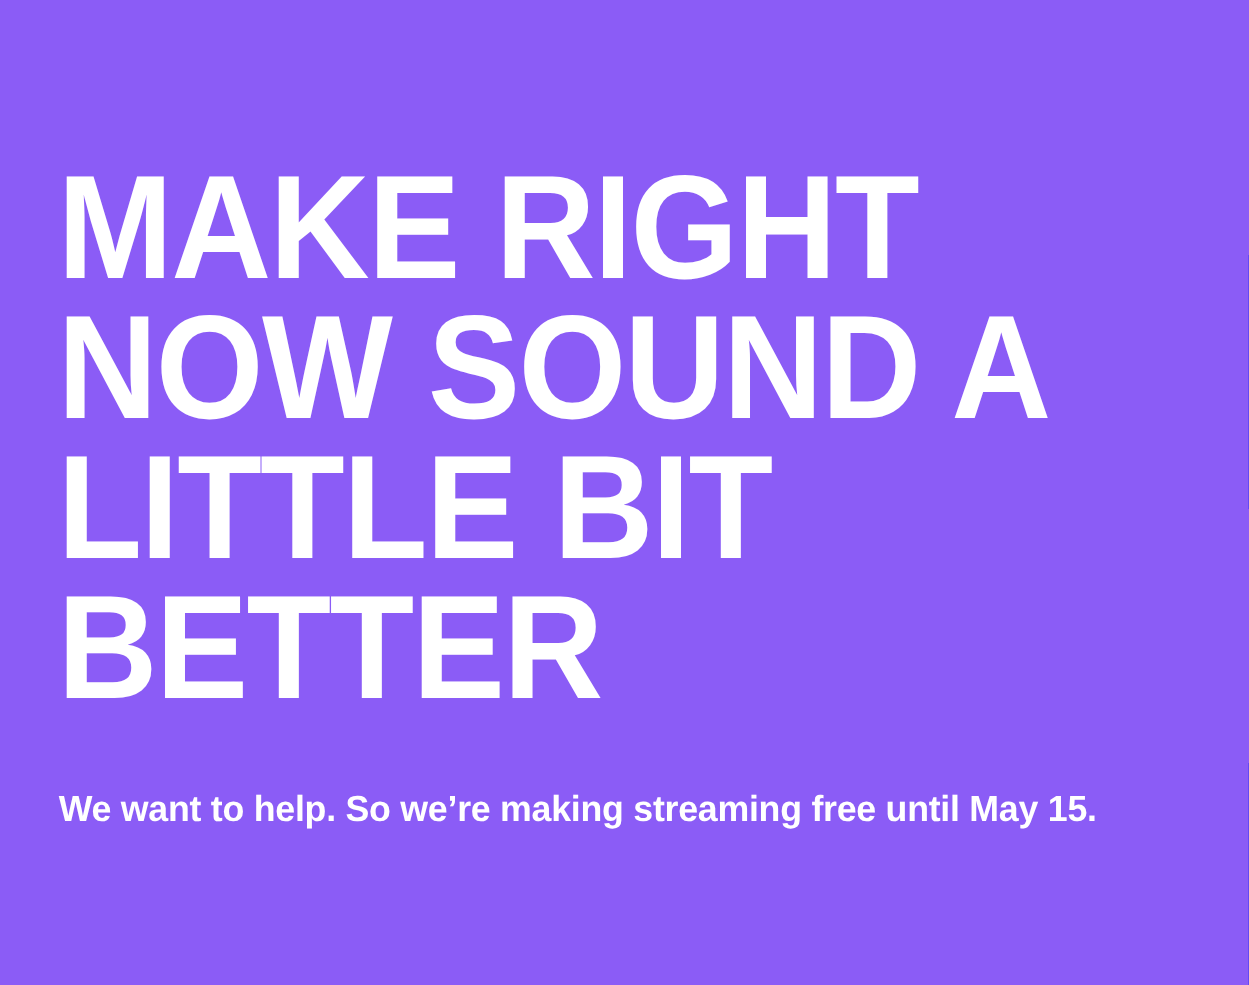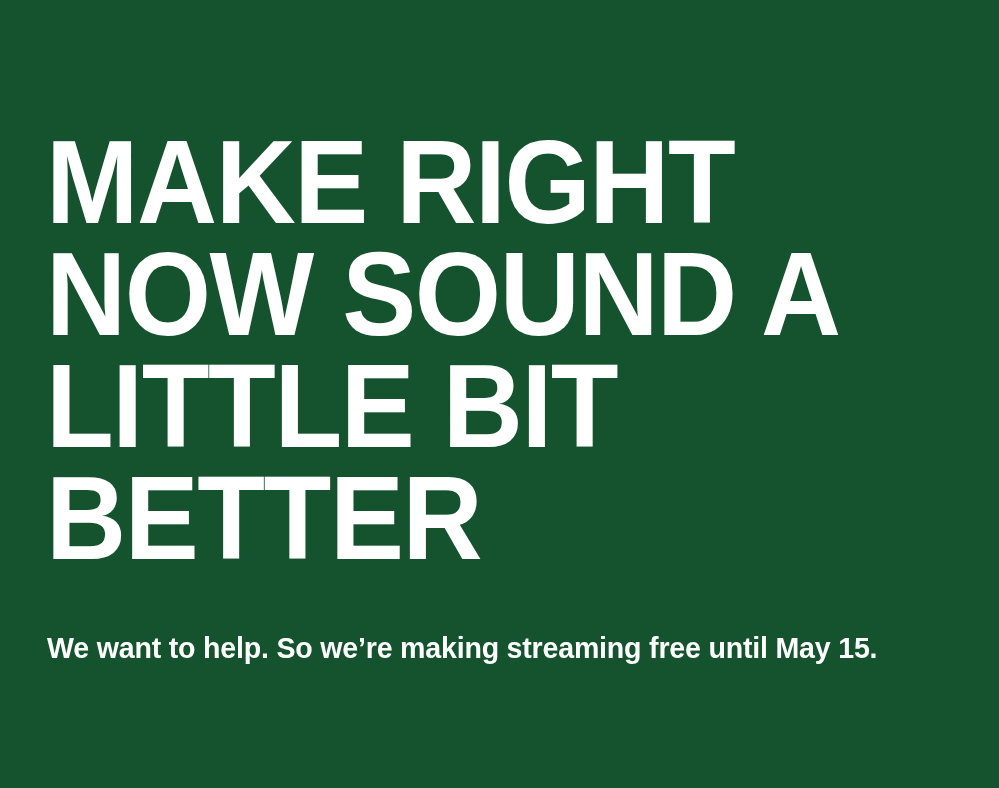--- a/index.html
+++ b/index.html
@@ -14,21 +14,21 @@
     overflow: hidden;
     background: #1527ee;
     font-family: "Liberation Sans", sans-serif;
     -webkit-font-smoothing: antialiased;
   }
 
   .promo-canvas {
     position: relative;
     width: 999px;
     height: 788px;
-    background: #14532d;
+    background: #8b5cf6;
     box-sizing: border-box;
   }
 
   .headline-block {
     position: absolute;
     left: 46px;
     top: 126px;
     width: 940px;
   }
 

